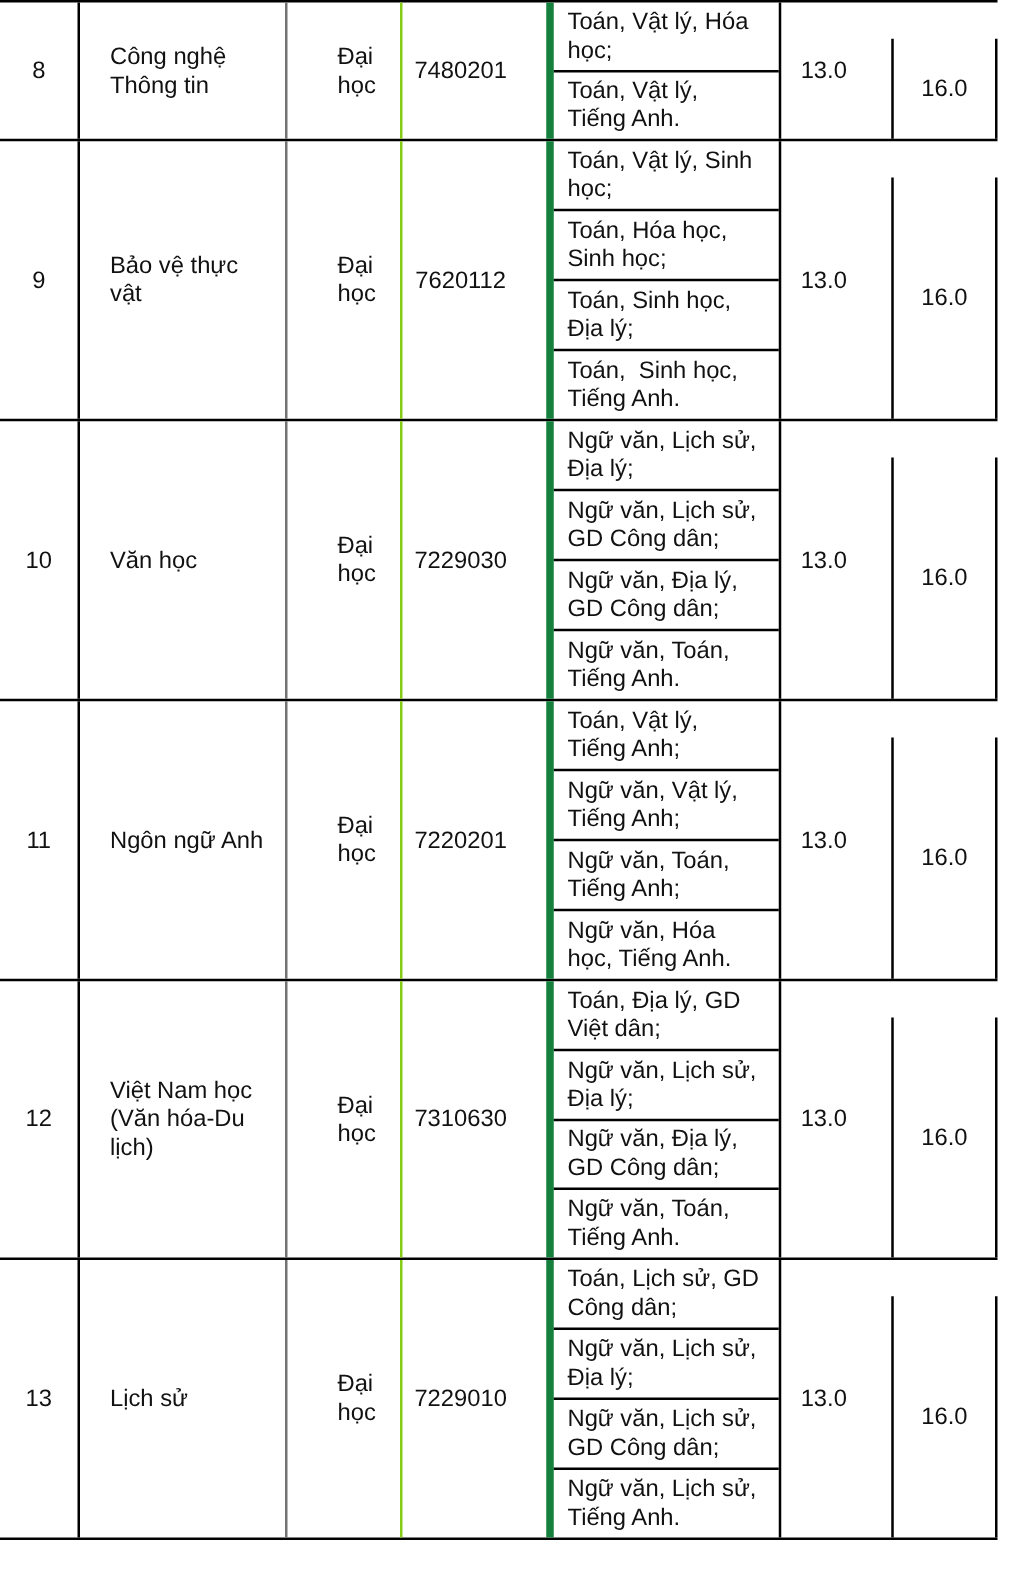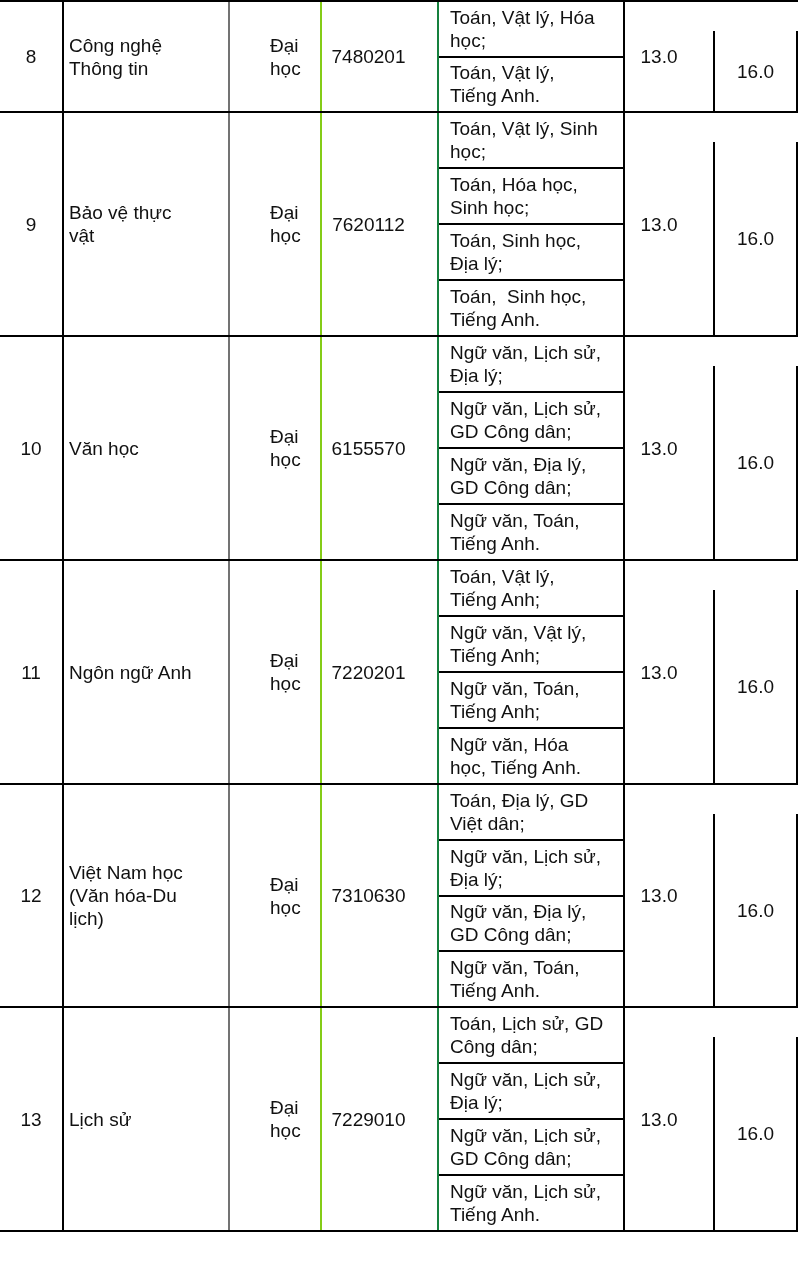--- a/index.html
+++ b/index.html
@@ -3,24 +3,24 @@
 <meta charset="utf-8">
 <style>
   html, body { margin: 0; padding: 0; background: #ffffff; }
   body { width: 811px; height: 1276px; position: relative; overflow: hidden;
          font-family: "Liberation Sans", sans-serif; color: #111; }
   .tbl { position: absolute; left: 0; top: 0; width: 798px; }
   .row { position: relative; border-bottom: 2px solid #000; box-sizing: border-box; }
   .cell { position: absolute; top: 0; bottom: 0; display: flex; align-items: center;
           box-sizing: border-box; font-size: 19px; line-height: 23px; }
   .c-stt  { left: 0; width: 62px; justify-content: center; }
-  .c-name { left: 62px; width: 165px; border-left: 2px solid #000; padding-left: 5px; }
+  .c-name { left: 62px; width: 165px; border-left: 2px solid #000; padding-left: 24px; }
   .c-lvl  { left: 228px; width: 96px; border-left: 2px solid #737373; justify-content: center; padding-left: 40px; }
   .c-code { left: 320px; width: 95px; border-left: 2px solid #84cc16; justify-content: center; }
-  .c-comb { left: 437px; width: 186px; border-left: 2px solid #15803d; flex-direction: column; align-items: stretch; justify-content: flex-end; }
+  .c-comb { left: 437px; width: 186px; border-left: 6px solid #15803d; flex-direction: column; align-items: stretch; justify-content: flex-end; }
   .c-s1   { left: 623px; width: 70px; border-left: 2px solid #000; justify-content: center; }
   .c-s2   { left: 713px; width: 85px; border-left: 2px solid #000; border-right: 2px solid #000; justify-content: center; margin-top: 29px; }
   .sub { flex: 1; display: flex; align-items: center; padding: 0 6px 0 11px; box-sizing: border-box;
          border-bottom: 2px solid #000; }
   .sub:last-child { border-bottom: none; }
   .sub span { display: block; }
 </style>
 </head>
 <body>
 
@@ -69,21 +69,21 @@
     <div class="cell c-s1">13.0</div>
     <div class="cell c-s2">16.0</div>
   </div>
 
   <div class="row" style="height:224px;">
     <div class="cell c-stt">10</div>
     <div class="cell c-name">
         <span style="width:120px">Văn học</span>
       </div>
     <div class="cell c-lvl">Đại học</div>
-    <div class="cell c-code">6155570</div>
+    <div class="cell c-code">7229030</div>
     <div class="cell c-comb">
       <div class="sub">
           <span style="width:165px">Ngữ văn, Lịch sử, Địa lý;</span>
         </div>
       <div class="sub">
           <span style="width:165px">Ngữ văn, Lịch sử, GD Công dân;</span>
         </div>
       <div class="sub">
           <span style="width:165px">Ngữ văn, Địa lý, GD Công dân;</span>
         </div>

